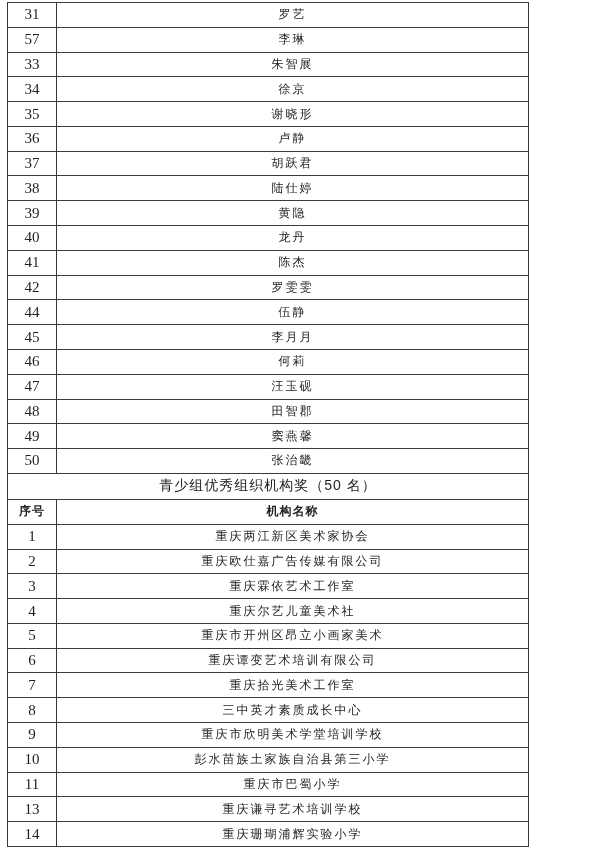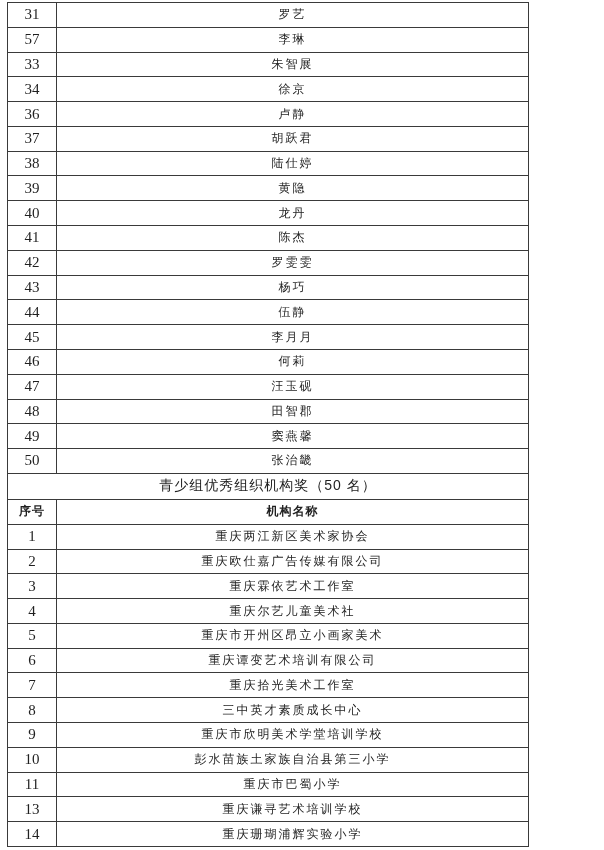--- a/index.html
+++ b/index.html
@@ -72,20 +72,24 @@
         </tr>
         <tr>
           <td class="no-cell">33</td>
           <td class="name-cell">朱智展</td>
         </tr>
         <tr>
           <td class="no-cell">34</td>
           <td class="name-cell">徐京</td>
         </tr>
         <tr>
+          <td class="no-cell">35</td>
+          <td class="name-cell">谢晓形</td>
+        </tr>
+        <tr>
           <td class="no-cell">36</td>
           <td class="name-cell">卢静</td>
         </tr>
         <tr>
           <td class="no-cell">37</td>
           <td class="name-cell">胡跃君</td>
         </tr>
         <tr>
           <td class="no-cell">38</td>
           <td class="name-cell">陆仕婷</td>
@@ -98,24 +102,20 @@
           <td class="no-cell">40</td>
           <td class="name-cell">龙丹</td>
         </tr>
         <tr>
           <td class="no-cell">41</td>
           <td class="name-cell">陈杰</td>
         </tr>
         <tr>
           <td class="no-cell">42</td>
           <td class="name-cell">罗雯雯</td>
-        </tr>
-        <tr>
-          <td class="no-cell">43</td>
-          <td class="name-cell">杨巧</td>
         </tr>
         <tr>
           <td class="no-cell">44</td>
           <td class="name-cell">伍静</td>
         </tr>
         <tr>
           <td class="no-cell">45</td>
           <td class="name-cell">李月月</td>
         </tr>
         <tr>

